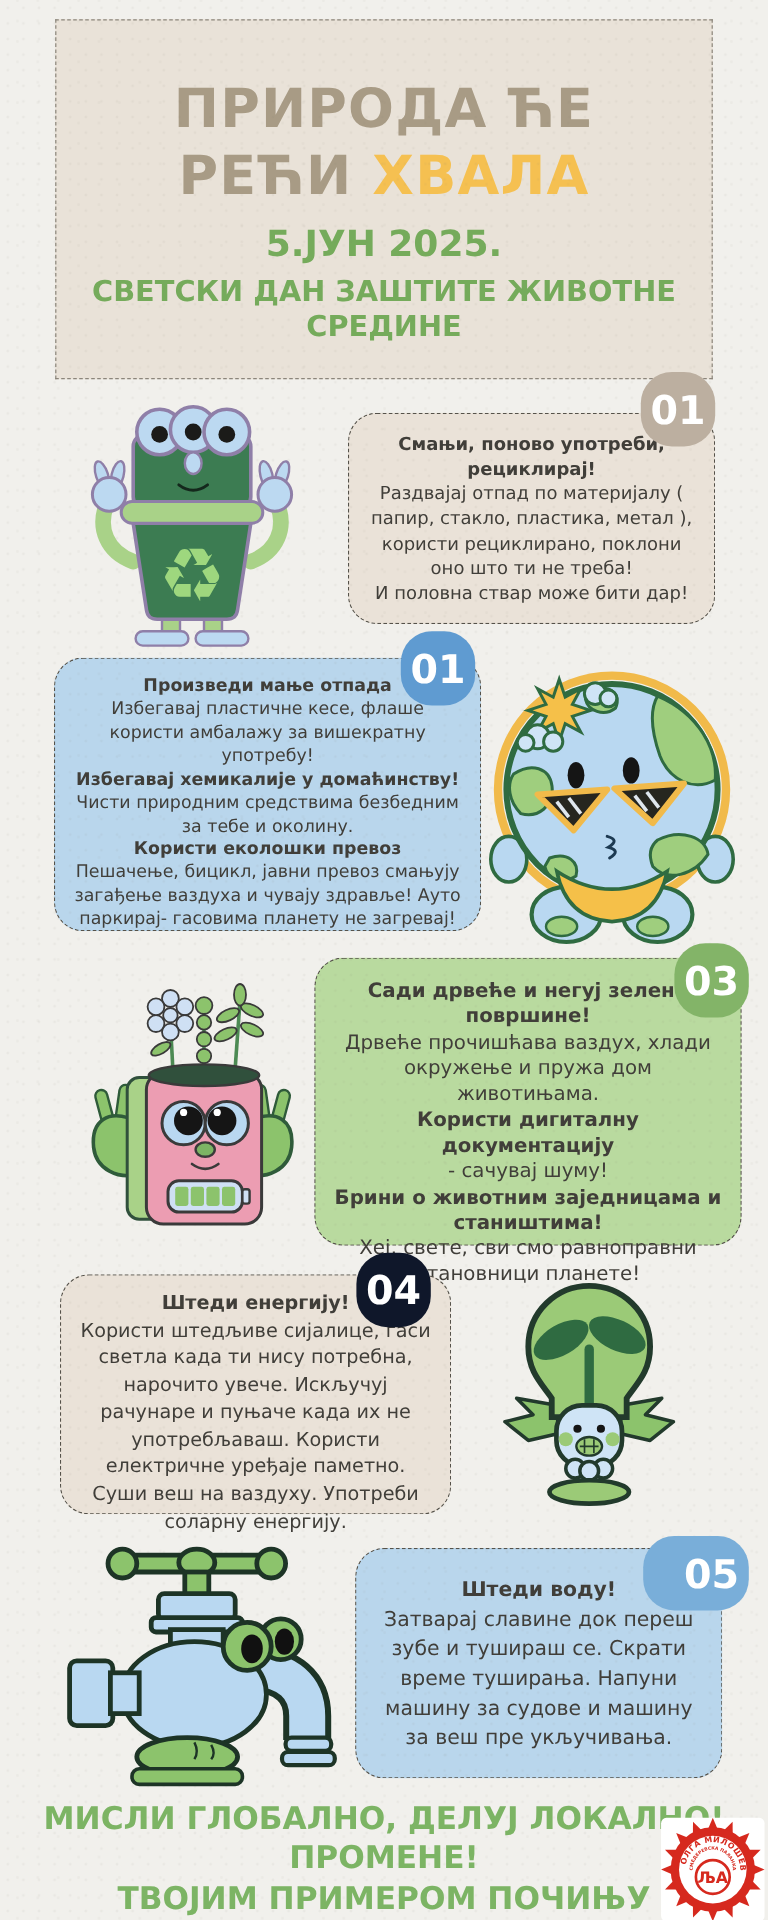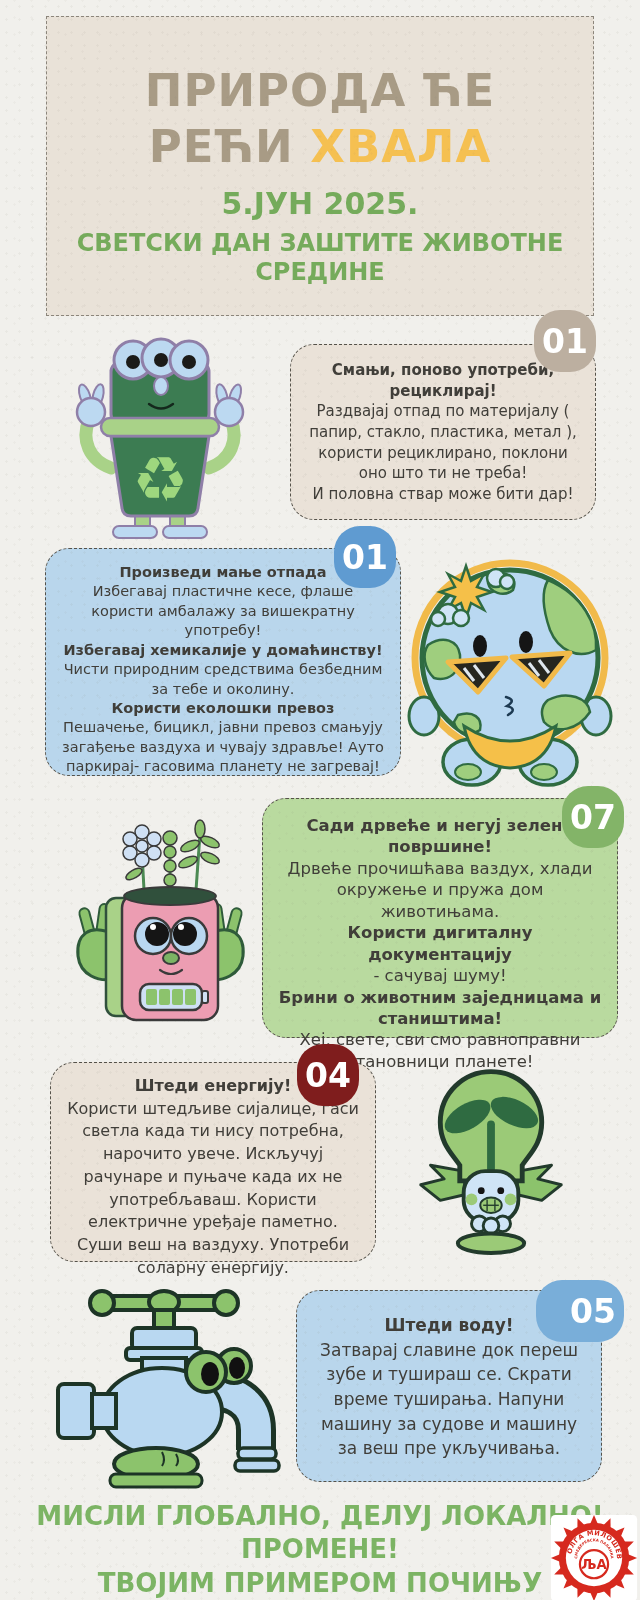--- a/index.html
+++ b/index.html
@@ -31,21 +31,21 @@
   .card2{left:45px;top:548px;width:356px;height:228px;background:#b9d6ec;font-size:14.5px;line-height:1.34;padding:14px 14px;}
   .card3{left:262px;top:798px;width:356px;height:240px;background:#b9da9f;font-size:16.5px;line-height:1.3;padding:16px 12px;}
   .card4{left:50px;top:1062px;width:326px;height:200px;background:#eae2d8;font-size:16px;line-height:1.42;padding:12px 12px;}
   .card5{left:296px;top:1290px;width:306px;height:192px;background:#b9d6ec;font-size:17px;line-height:1.45;padding:22px 12px;}
   
   .badge{position:absolute;width:62px;height:62px;border-radius:26px;color:#fff;font-weight:800;font-size:33px;
          display:flex;align-items:center;justify-content:center;z-index:5;}
   .badge1{left:534px;top:310px;background:#bcafa0;}
   .badge2{left:334px;top:526px;background:#5f9bd1;}
   .badge3{left:562px;top:786px;background:#83b468;}
-  .badge4{left:297px;top:1044px;background:#7f1d1d;}
+  .badge4{left:297px;top:1044px;background:#0f172a;}
   .badge5{left:536px;top:1280px;background:#79aed9;padding-left:26px;}
   
   .character{position:absolute;z-index:4;}
   #ch-bin{left:55px;top:318px;}
   #ch-earth{left:398px;top:550px;}
   #ch-robot{left:58px;top:816px;}
   #ch-bulb{left:412px;top:1056px;}
   #ch-faucet{left:44px;top:1280px;}
   
   .footer-text{position:absolute;left:10px;top:1500px;width:620px;text-align:center;
@@ -63,21 +63,21 @@
     </div>
     <div class="h-line">
       <span>РЕЋИ </span><span class="h-accent">ХВАЛА</span>
     </div>
     <div class="h-date">5.ЈУН 2025.</div>
     <div class="h-sub">СВЕТСКИ ДАН ЗАШТИТЕ ЖИВОТНЕ СРЕДИНЕ</div>
   </div>
 
   <div class="badge badge1">01</div>
   <div class="badge badge2">01</div>
-  <div class="badge badge3">07</div>
+  <div class="badge badge3">03</div>
   <div class="badge badge4">04</div>
   <div class="badge badge5">05</div>
 
   <div class="card card1">
     <p class="b">Смањи, поново употреби, рециклирај!</p>
     <p>Раздвајај отпад по материјалу ( папир, стакло, пластика, метал ), користи рециклирано, поклони оно што ти не треба!</p>
     <p>И половна ствар може бити дар!</p>
   </div>
 
   <div class="card card2">

